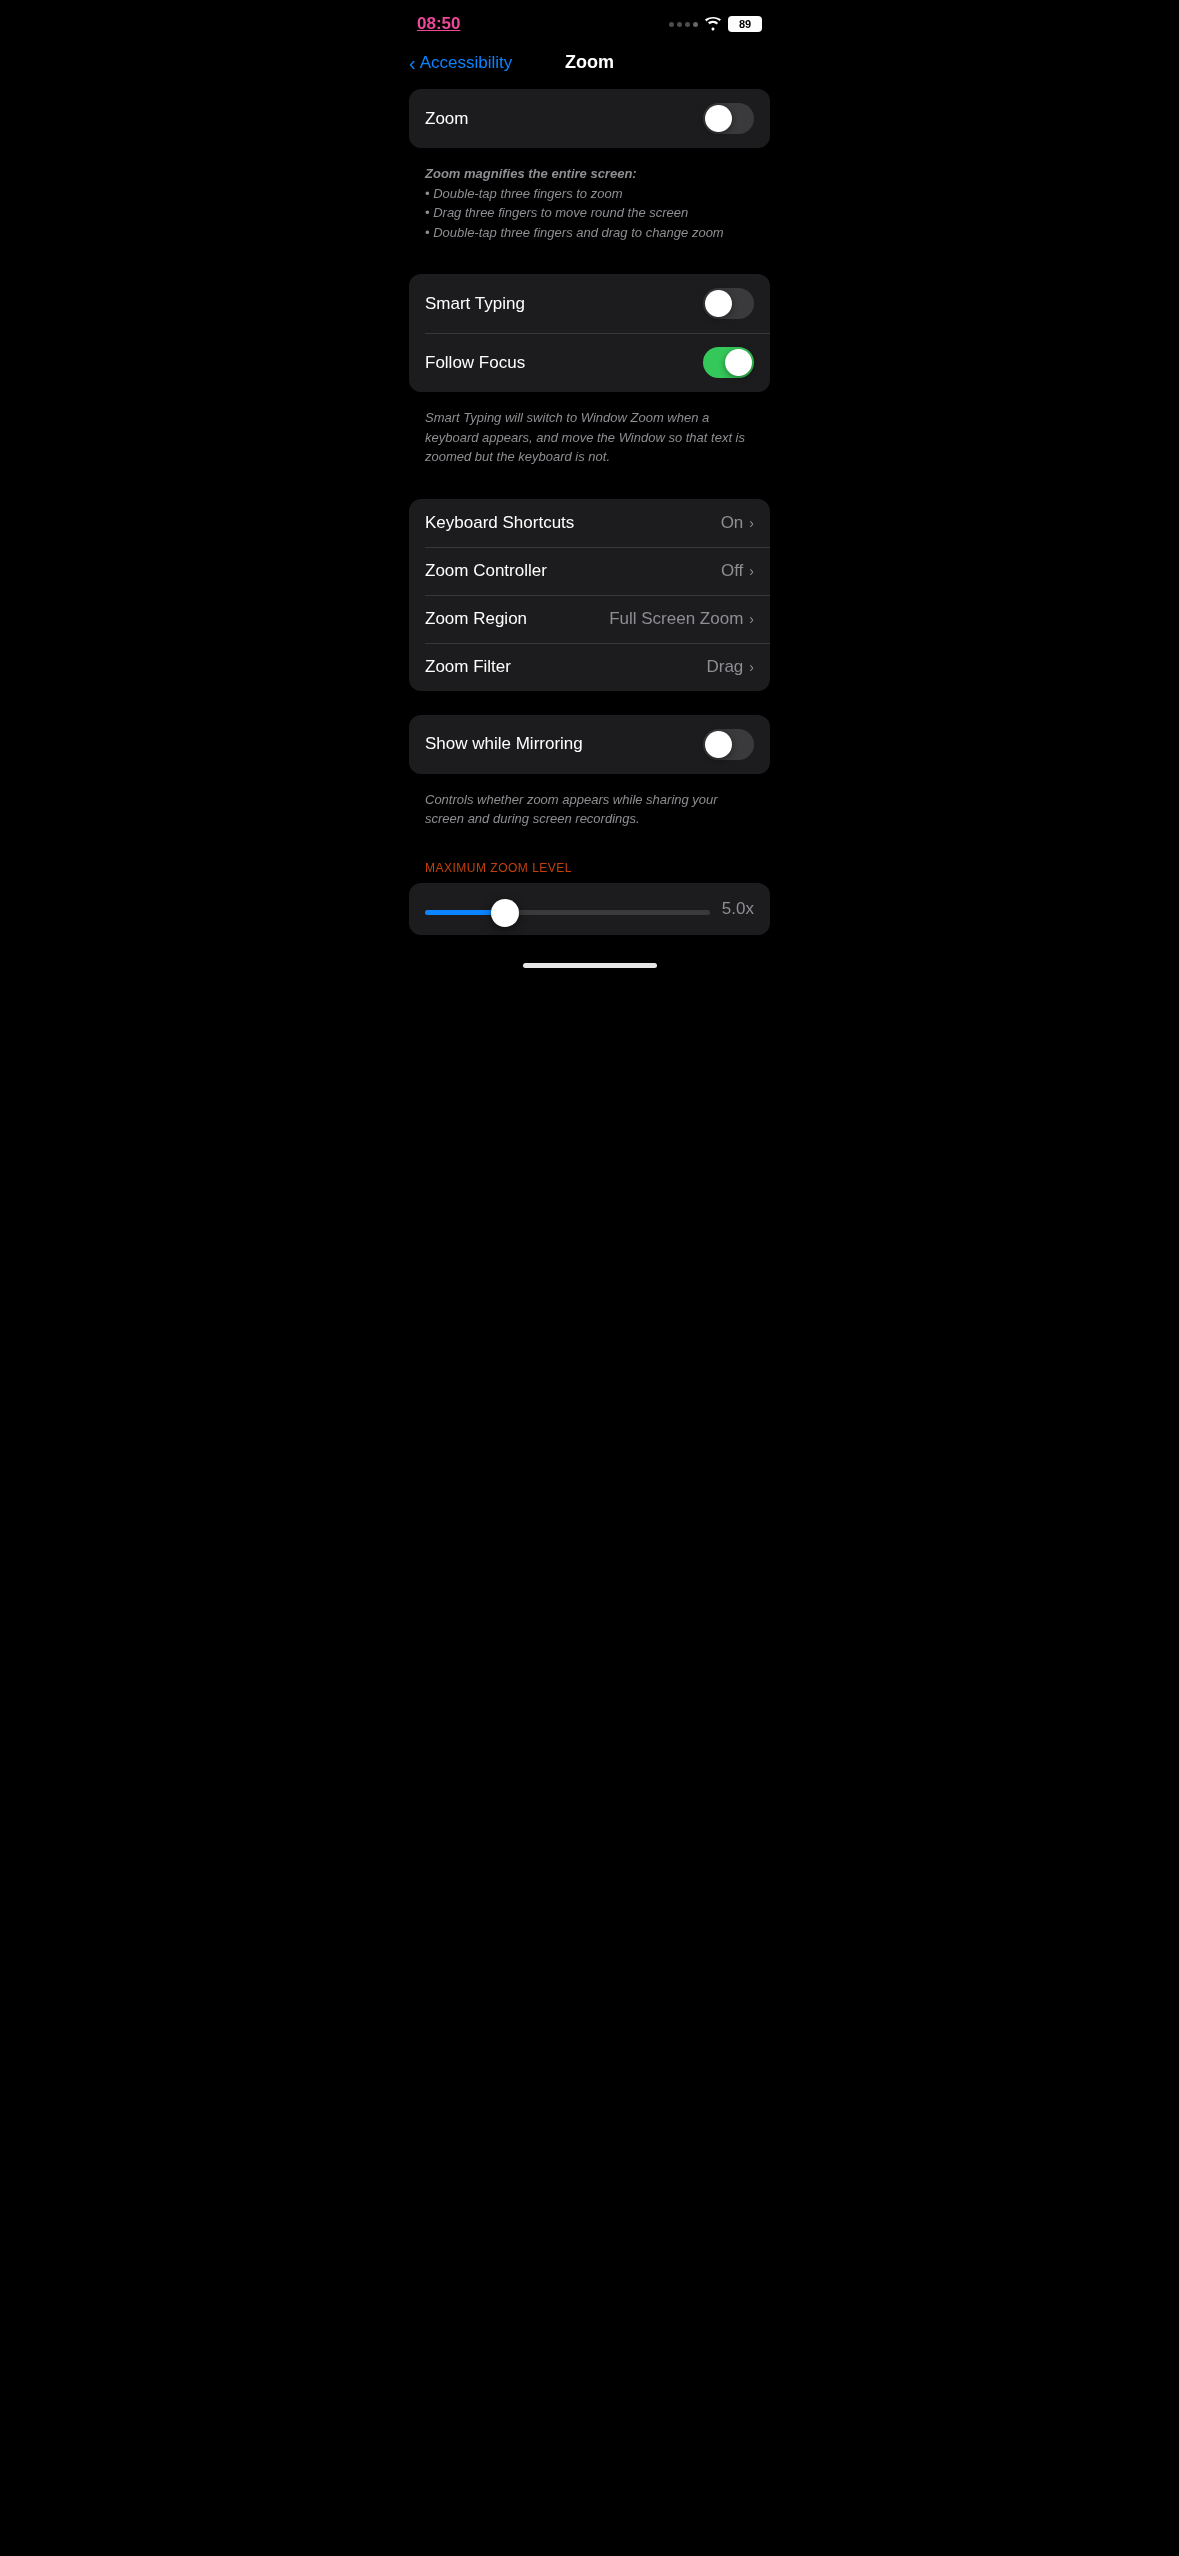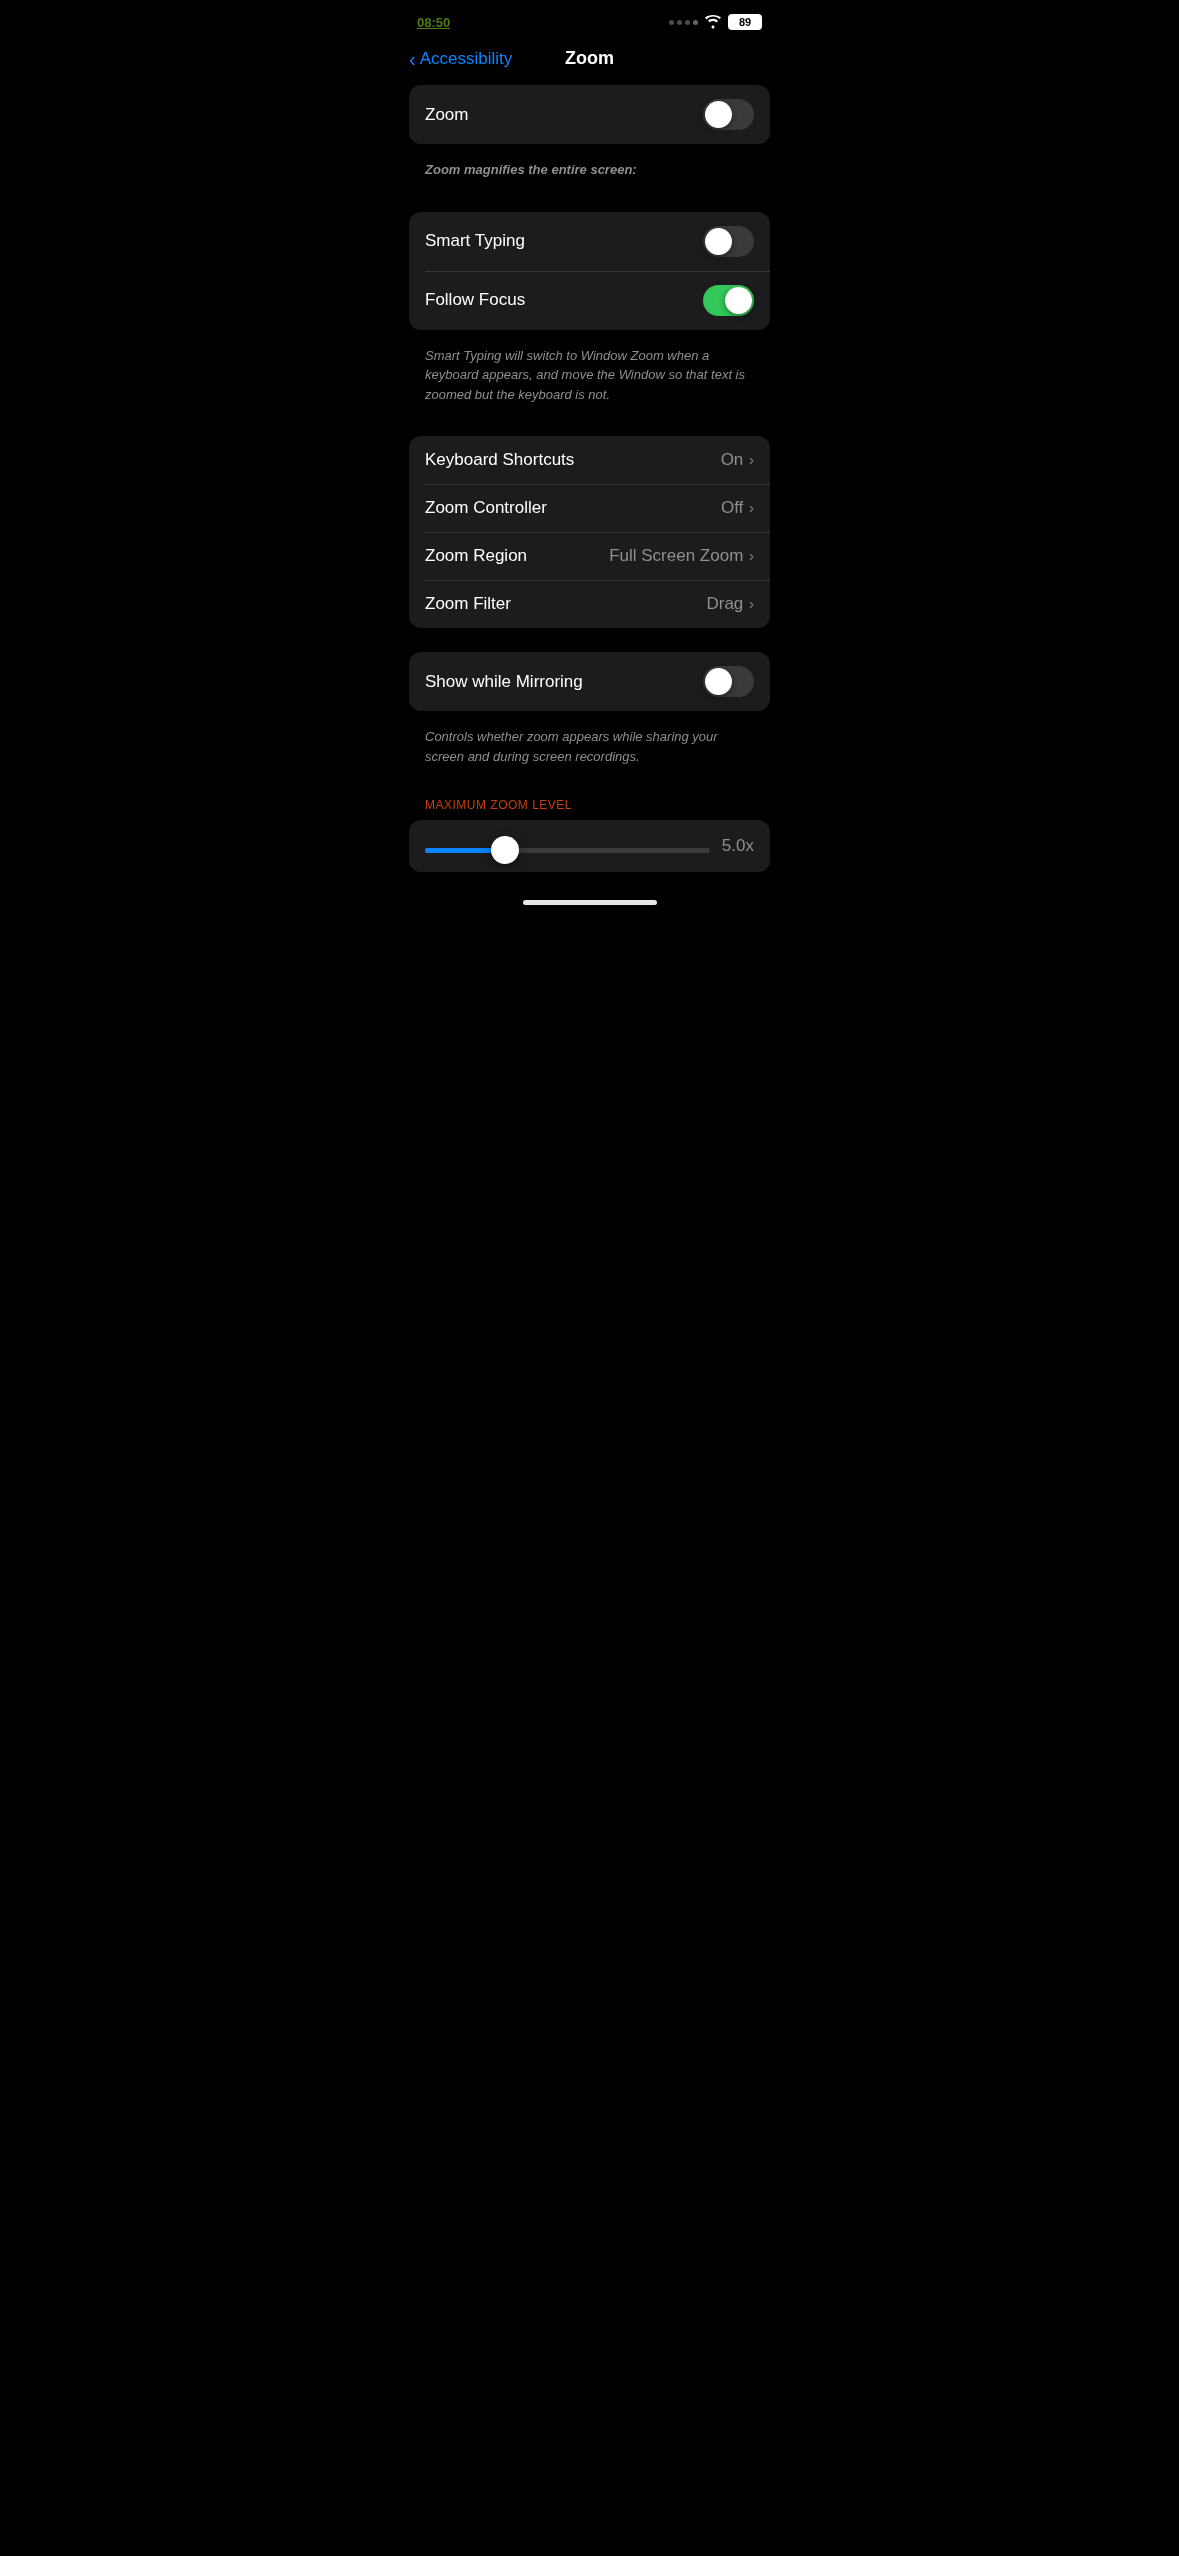--- a/index.html
+++ b/index.html
@@ -18,23 +18,23 @@
 
     
     .status-bar {
       display: flex;
       justify-content: space-between;
       align-items: center;
       padding: 14px 24px 10px;
     }
 
     .status-time {
-      font-size: 13px;
+      font-size: 17px;
       font-weight: 600;
-      color: #4d7c0f;
+      color: #ec4899;
       text-decoration: underline;
     }
 
     .status-icons {
       display: flex;
       align-items: center;
       gap: 6px;
     }
 
     .signal-dots {
@@ -321,20 +321,25 @@
     <div class="settings-row">
       <span class="row-label">Zoom</span>
       <div class="toggle off">
         <div class="toggle-knob"></div>
       </div>
     </div>
   </div>
 
   <div class="description">
     <strong>Zoom magnifies the entire screen:</strong>
+    <ul>
+      <li>Double-tap three fingers to zoom</li>
+      <li>Drag three fingers to move round the screen</li>
+      <li>Double-tap three fingers and drag to change zoom</li>
+    </ul>
   </div>
 
   <div class="spacer"></div>
 
   <div class="settings-card">
     <div class="settings-row">
       <span class="row-label">Smart Typing</span>
       <div class="toggle off">
         <div class="toggle-knob"></div>
       </div>

